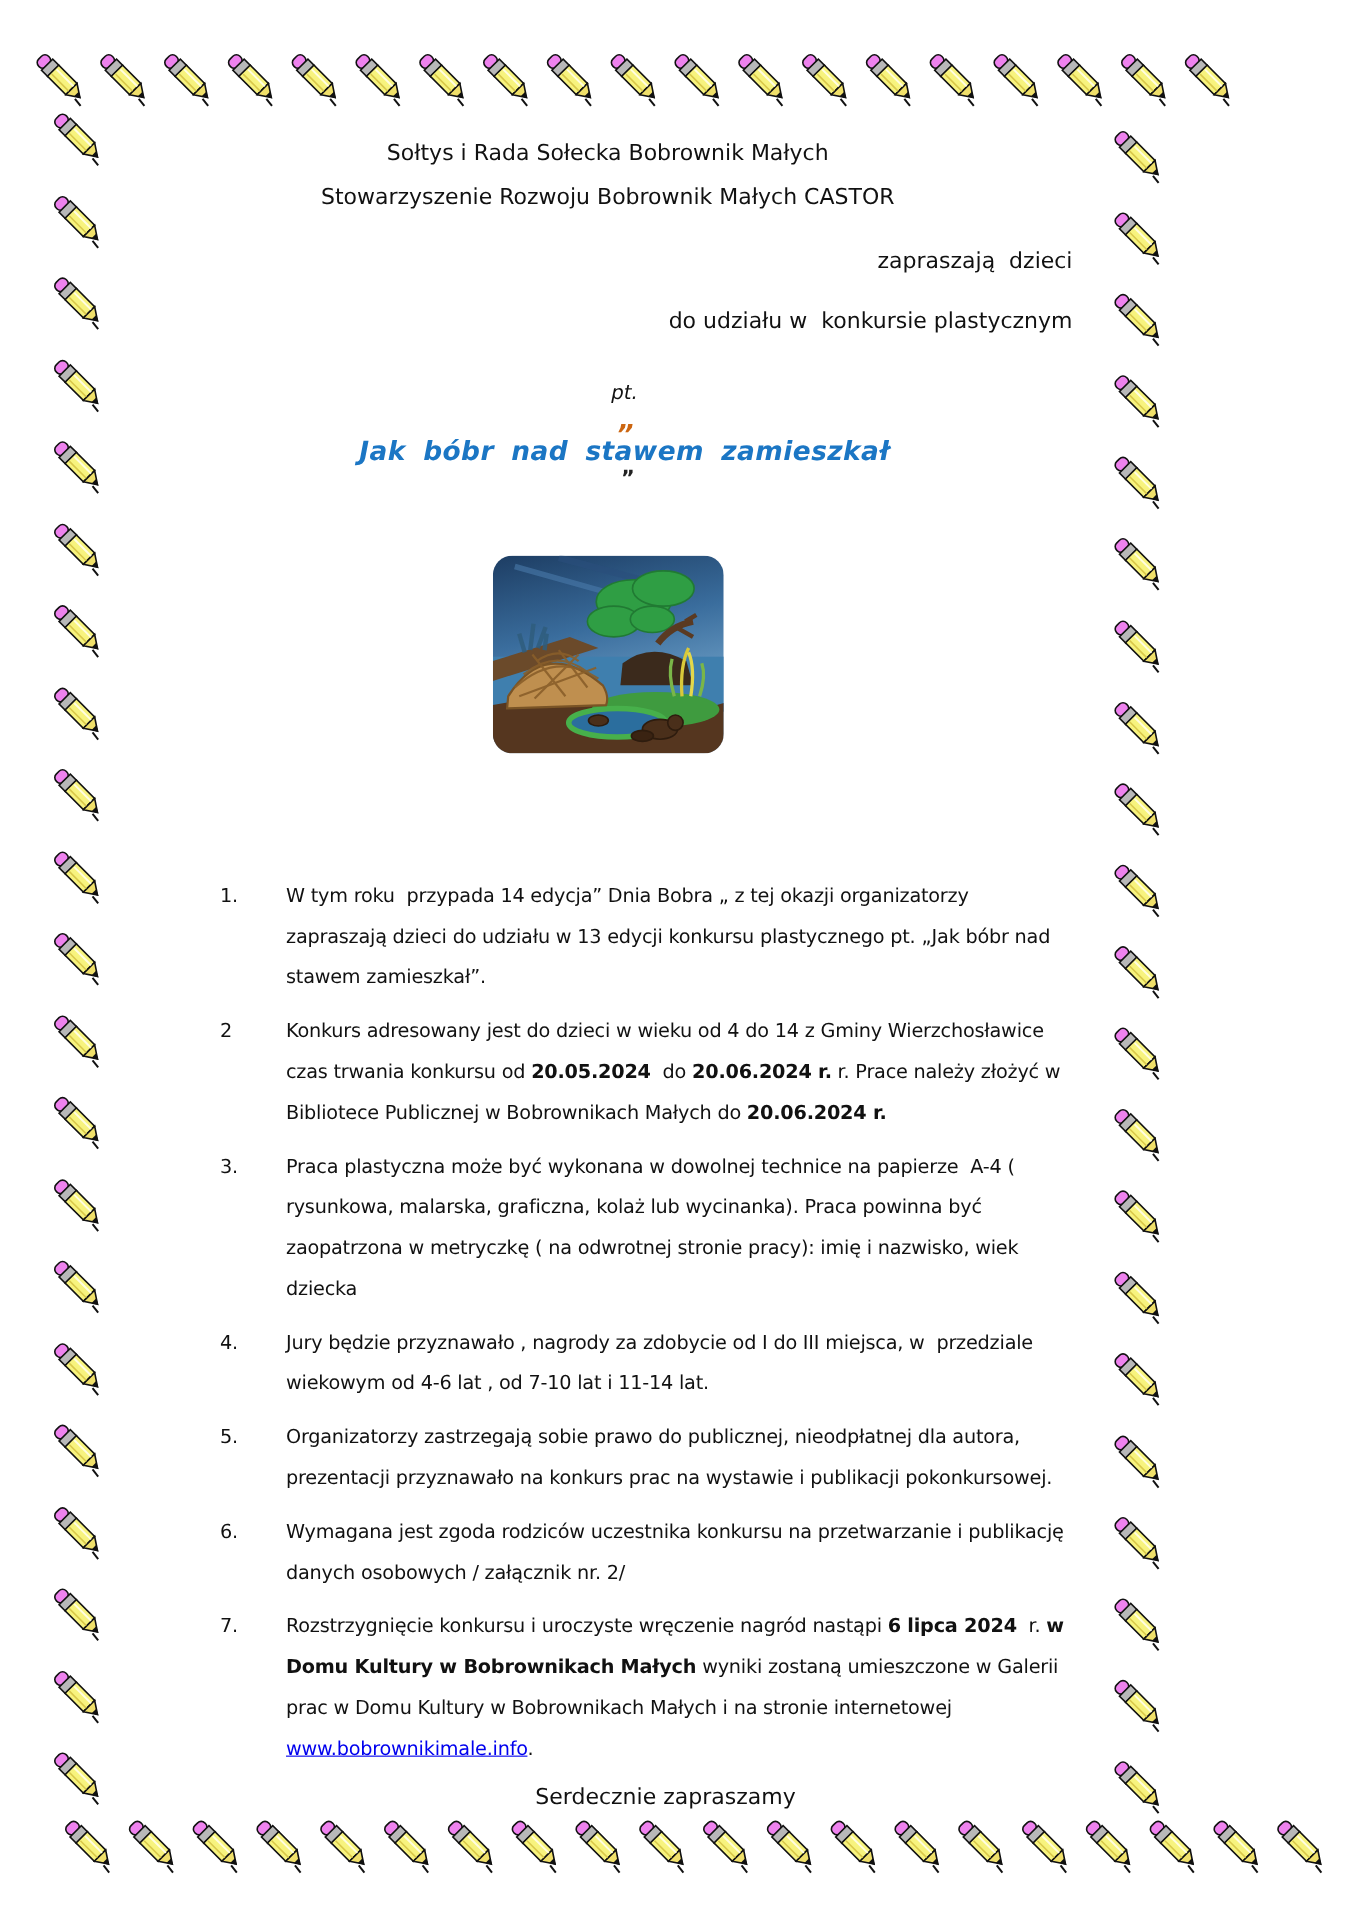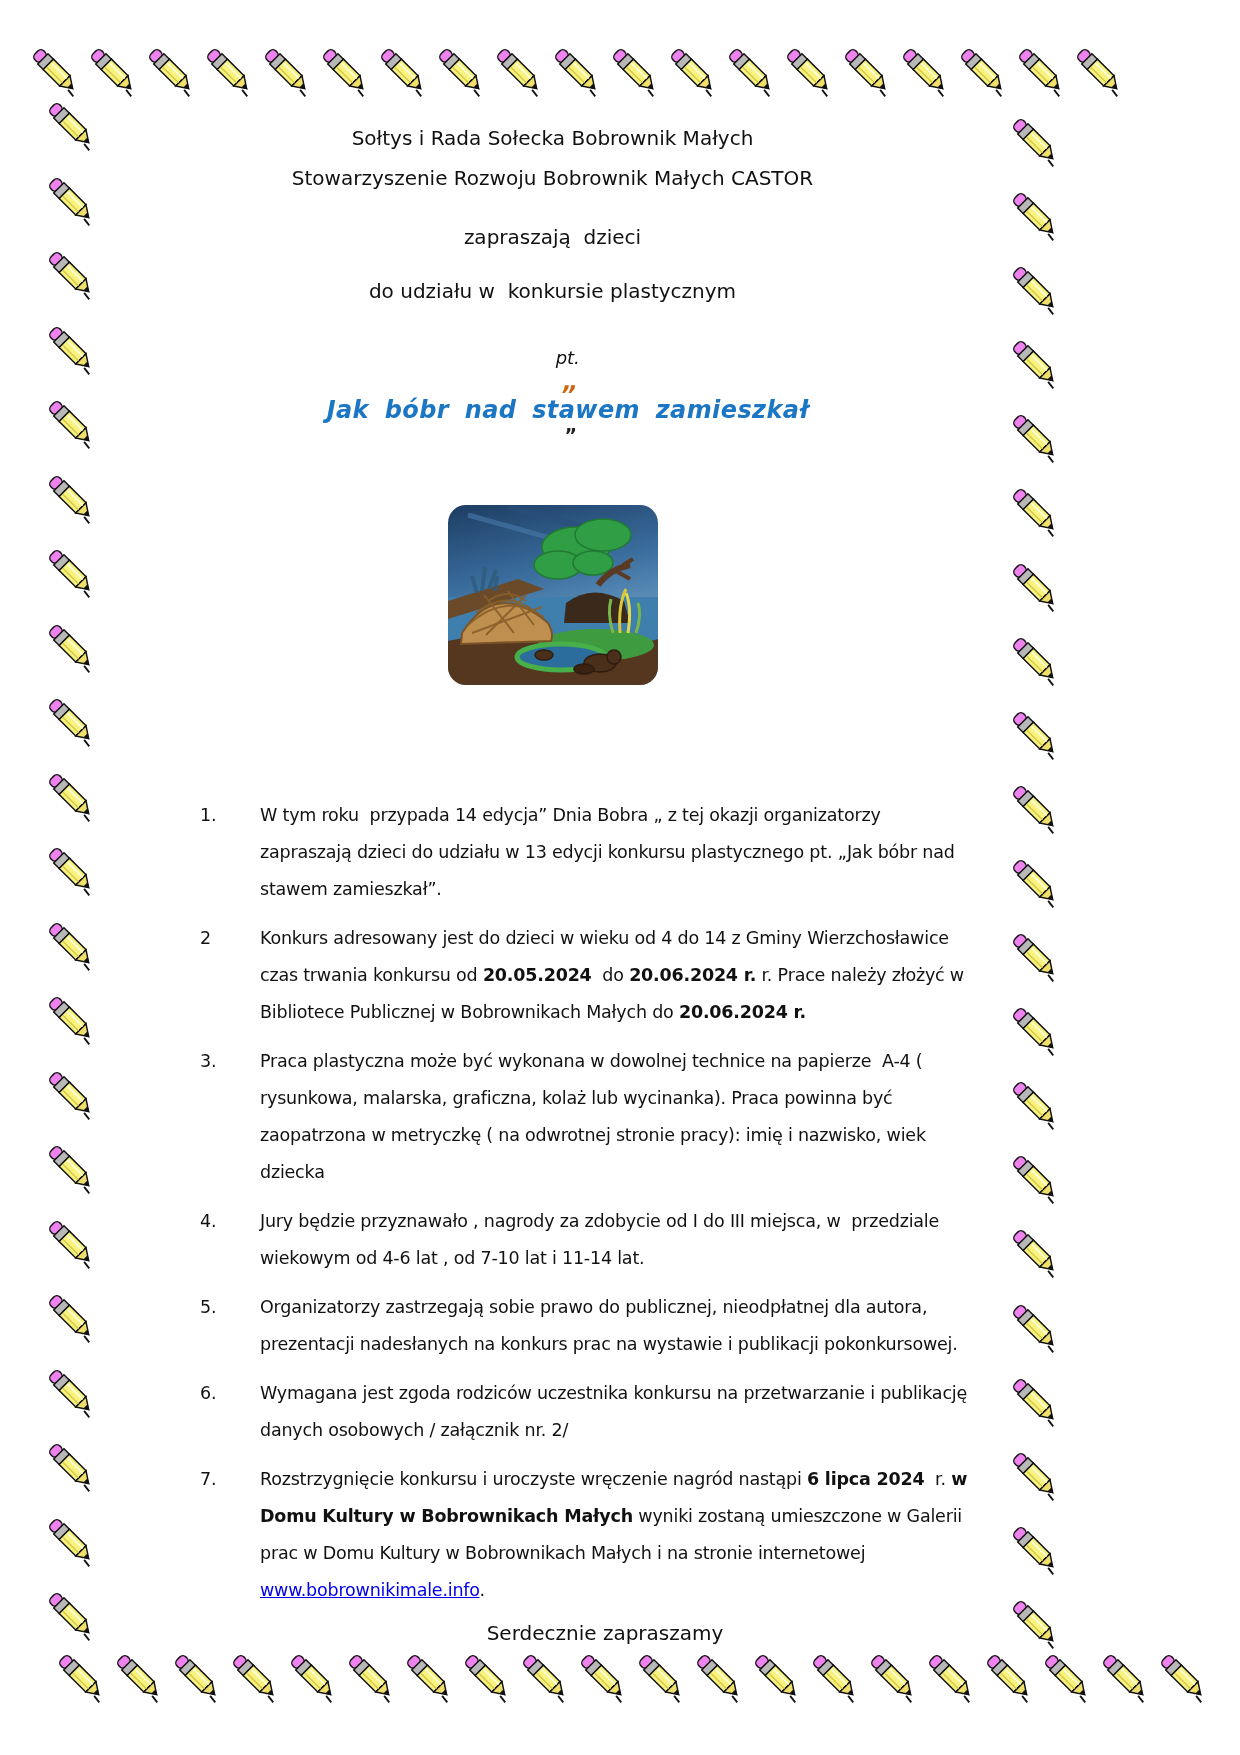--- a/index.html
+++ b/index.html
@@ -12,21 +12,21 @@
   .border-top{top:42px;left:26px;width:1052px;}
   .border-bottom{top:1648px;left:52px;width:1058px;}
   .border-col{position:absolute;display:flex;flex-direction:column;justify-content:space-between;}
   .border-left{top:96px;left:42px;height:1548px;width:58px;}
   .border-right{top:112px;left:1006px;height:1540px;width:58px;}
   .defs-svg{position:absolute;width:0;height:0;}
 
   
   .content{position:absolute;top:118px;left:130px;width:845px;}
   .org-line{font-size:20px;line-height:40px;text-align:center;white-space:pre-wrap;}
-  .invite{font-size:20px;line-height:30px;text-align:center;white-space:pre-wrap;margin-top:24px;}
+  .invite{font-size:20px;line-height:30px;text-align:right;white-space:pre-wrap;margin-top:24px;}
   .title-line{margin-top:22px;text-align:center;white-space:pre-wrap;}
   .title-prefix{font-size:18px;font-style:italic;}
   .title-quote{color:var(--quote-orange,#cc6611);font-weight:bold;font-style:italic;font-size:24px;margin-left:6px;}
   .title-text{color:var(--title-blue,#1b76c4);font-weight:bold;font-style:italic;font-size:24px;
               word-spacing:7px;letter-spacing:0.4px;}
   .title-close{font-size:19px;font-weight:bold;margin-left:6px;color:#222;}
 
   .photo{display:block;margin:40px auto 0;width:210px;height:180px;border-radius:18px;overflow:hidden;}
 
   .list{margin-top:112px;padding-left:70px;}
@@ -397,21 +397,21 @@
         <div class="list-item">
           <span class="marker">3.</span>
           <div class="item-text"><span class="seg-normal">Praca plastyczna może być wykonana w dowolnej technice na papierze  A-4 ( rysunkowa, malarska, graficzna, kolaż lub wycinanka). Praca powinna być zaopatrzona w metryczkę ( na odwrotnej stronie pracy): imię i nazwisko, wiek dziecka</span></div>
         </div>
         <div class="list-item">
           <span class="marker">4.</span>
           <div class="item-text"><span class="seg-normal">Jury będzie przyznawało , nagrody za zdobycie od I do III miejsca, w  przedziale wiekowym od 4-6 lat , od 7-10 lat i 11-14 lat.</span></div>
         </div>
         <div class="list-item">
           <span class="marker">5.</span>
-          <div class="item-text"><span class="seg-normal">Organizatorzy zastrzegają sobie prawo do publicznej, nieodpłatnej dla autora, prezentacji nadesłanych na konkurs prac na wystawie i publikacji pokonkursowej.</span></div>
+          <div class="item-text"><span class="seg-normal">Organizatorzy zastrzegają sobie prawo do publicznej, nieodpłatnej dla autora, prezentacji przyznawało na konkurs prac na wystawie i publikacji pokonkursowej.</span></div>
         </div>
         <div class="list-item">
           <span class="marker">6.</span>
           <div class="item-text"><span class="seg-normal">Wymagana jest zgoda rodziców uczestnika konkursu na przetwarzanie i publikację danych osobowych / załącznik nr. 2/</span></div>
         </div>
         <div class="list-item">
           <span class="marker">7.</span>
           <div class="item-text"><span class="seg-normal">Rozstrzygnięcie konkursu i uroczyste wręczenie nagród nastąpi </span><span class="seg-bold">6 lipca 2024</span><span class="seg-normal">  r. </span><span class="seg-bold">w Domu Kultury w Bobrownikach Małych</span><span class="seg-normal"> wyniki zostaną umieszczone w Galerii prac w Domu Kultury w Bobrownikach Małych i na stronie internetowej </span><a href="#" class="seg-link">www.bobrownikimale.info</a><span class="seg-normal">.</span></div>
         </div>
       </div>

